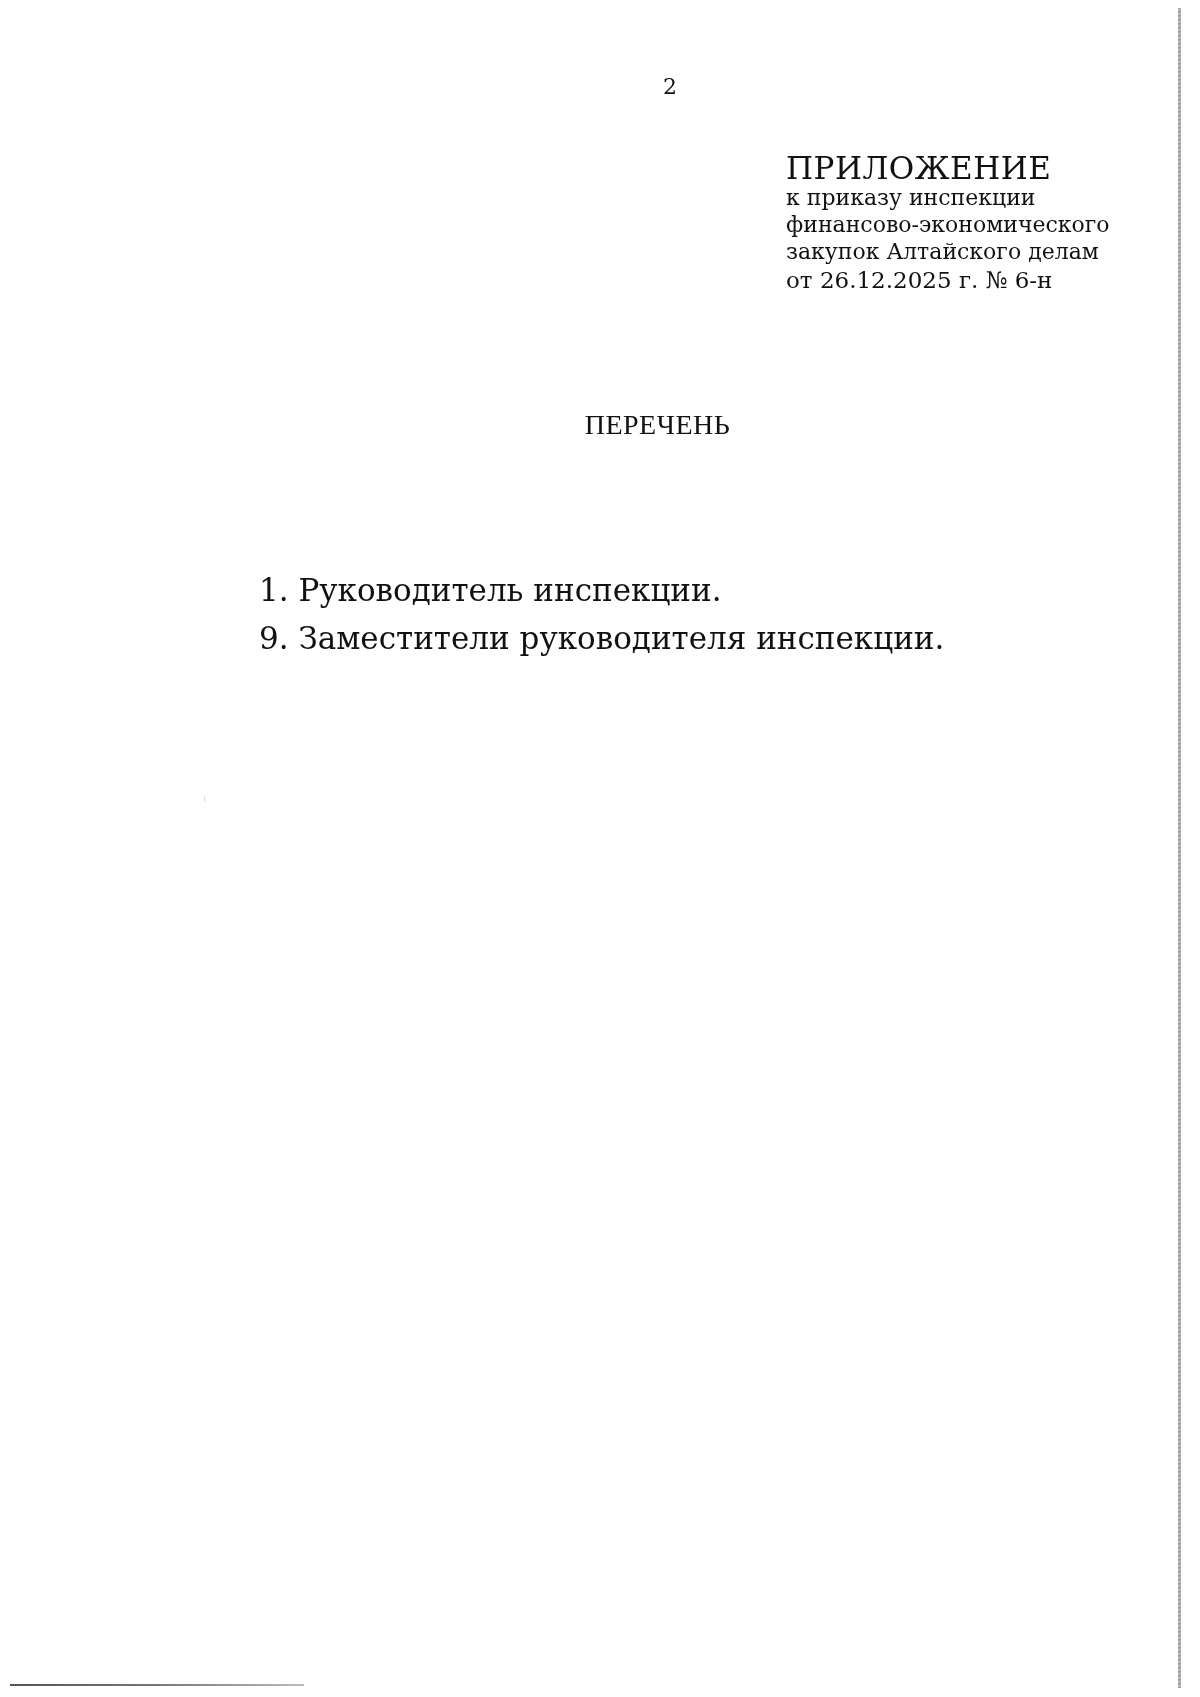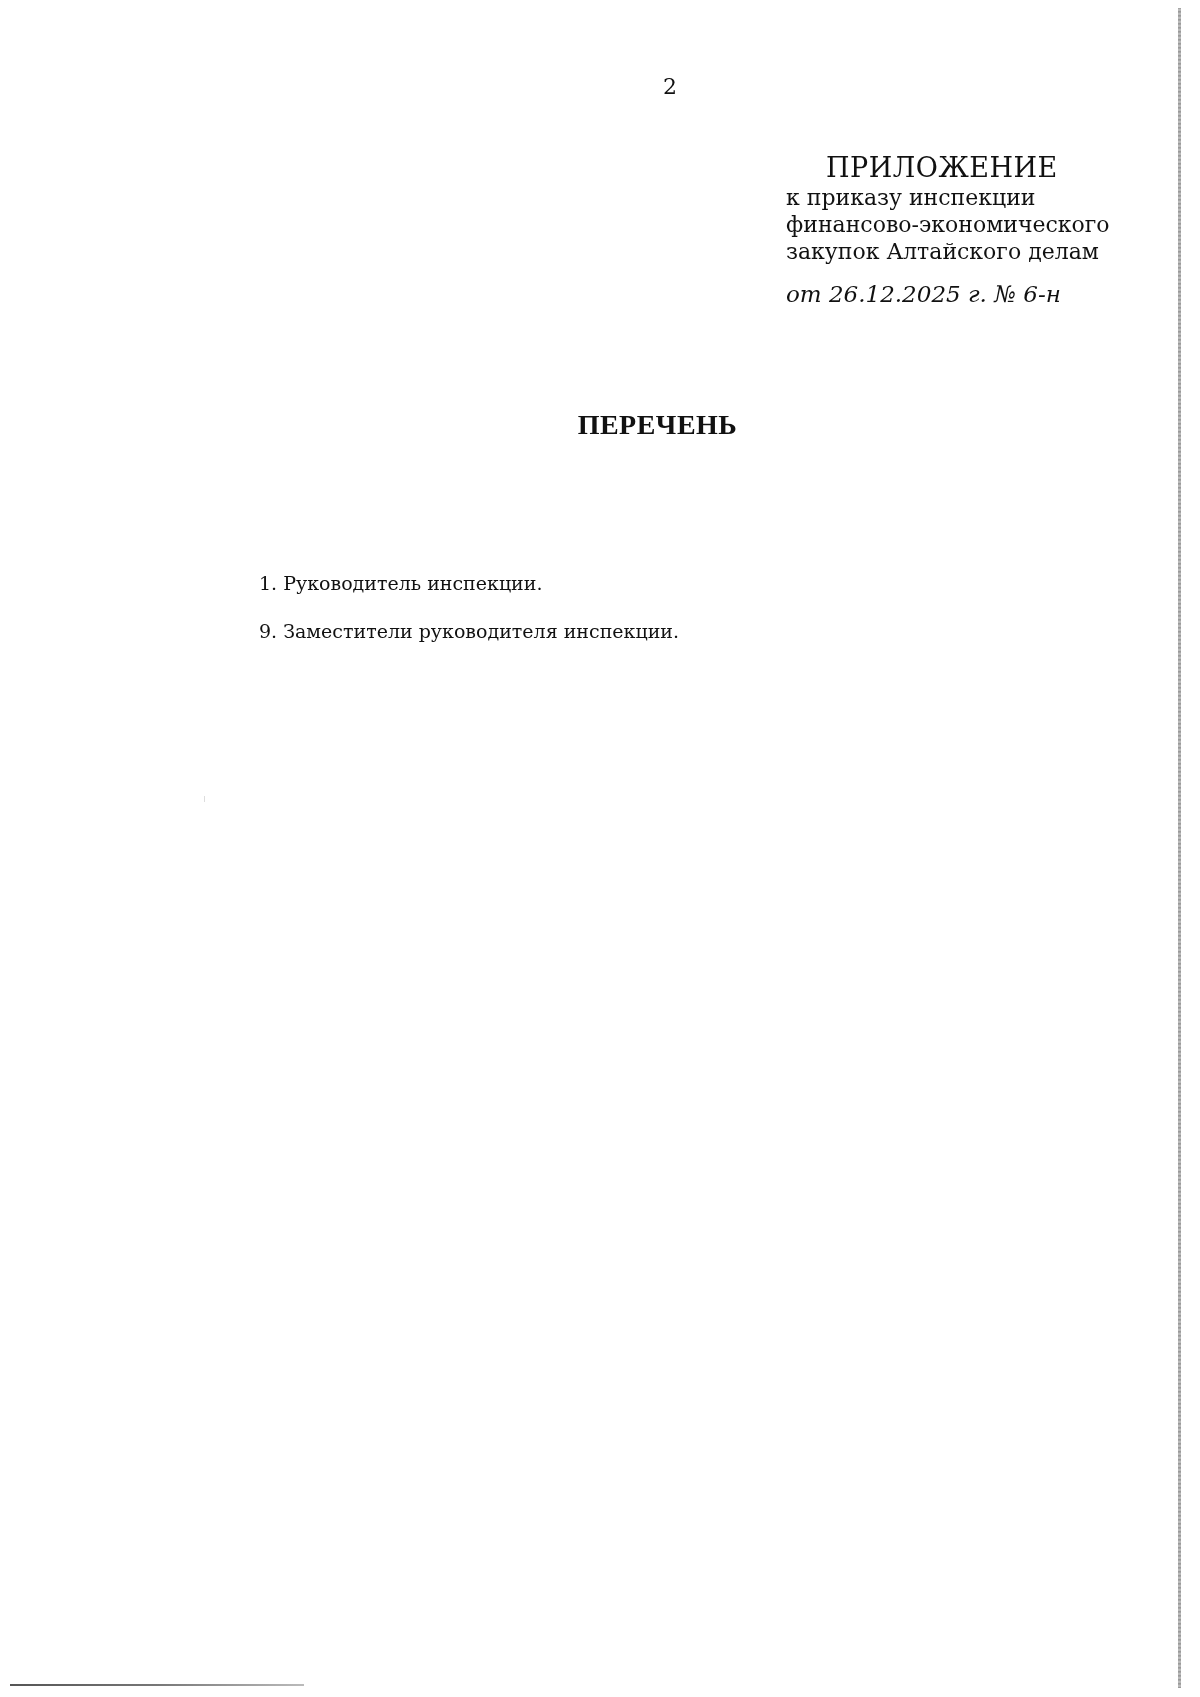--- a/index.html
+++ b/index.html
@@ -1,27 +1,27 @@
 <!DOCTYPE html>
 <html><head>
   <meta charset="utf-8">
   <style>
     html, body { margin: 0; padding: 0; background: #ffffff; }
     body { width: 1200px; height: 1697px; position: relative; overflow: hidden;
            font-family: "DejaVu Serif", "Liberation Serif", serif; color: #111; }
     .page-number { position: absolute; top: 74px; left: 0; width: 1340px; text-align: center;
                    font-size: 22px; font-family: "DejaVu Serif", serif; }
     .appendix { position: absolute; top: 152px; left: 786px; line-height: 27px; font-size: 22px; }
-    .appendix .title { font-size: 27px; letter-spacing: 0.5px; line-height: 32px; margin-left: 40px; }
-    .appendix .date { margin-top: 16px; font-size: 23px; font-style: italic; }
+    .appendix .title { font-size: 31px; letter-spacing: 0.5px; line-height: 32px; }
+    .appendix .date { margin-top: 2px; font-size: 23px; }
     .heading { position: absolute; top: 410px; left: 180px; width: 955px; text-align: center;
-               font-family: "Liberation Serif", serif; font-weight: bold; }
+               font-family: "Liberation Serif", serif; }
     .heading .title { font-size: 28px; letter-spacing: 0.5px; line-height: 30px; }
     .heading .subtitle { font-size: 27px; line-height: 24px; }
-    .list { position: absolute; top: 572px; left: 259px; font-size: 19px; }
+    .list { position: absolute; top: 572px; left: 259px; font-size: 31px; }
     .list .item { height: 48px; }
     .right-edge { position: absolute; top: 8px; left: 1178px; width: 3px; height: 1680px;
                   background: repeating-linear-gradient(to bottom, #9a9a9a 0, #c8c8c8 2px, #8a8a8a 4px); }
     .bottom-line { position: absolute; top: 1684px; left: 10px; width: 294px; height: 2px;
                    background: linear-gradient(to right, #555 0%, #777 50%, #bbb 100%); }
     .speck { position: absolute; top: 796px; left: 204px; width: 1px; height: 6px; background: #ddd; }
   </style>
 </head>
 <body>
 

